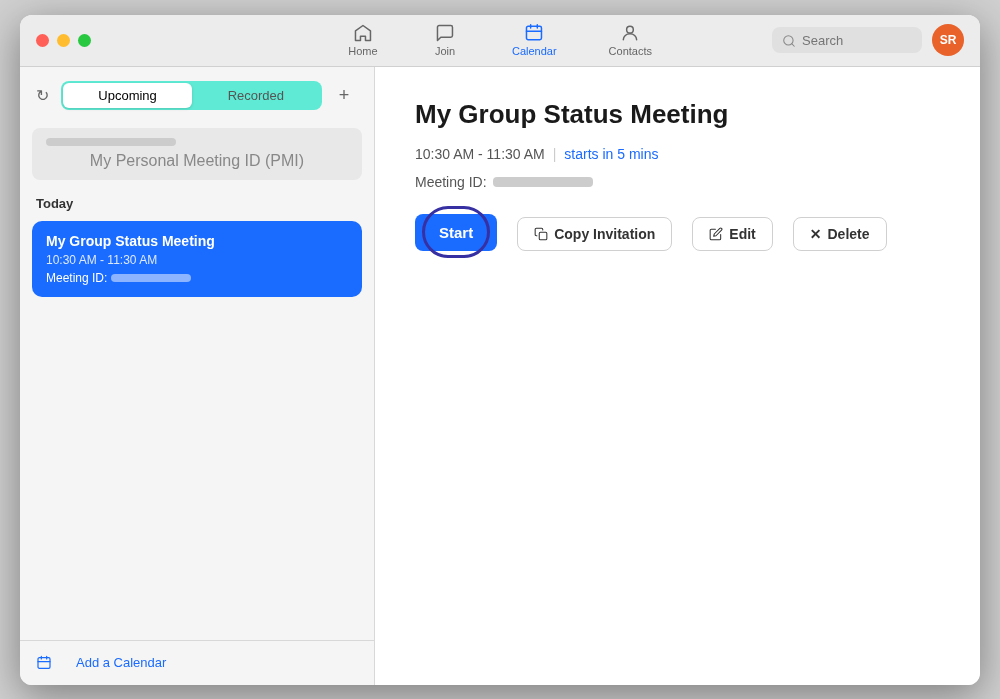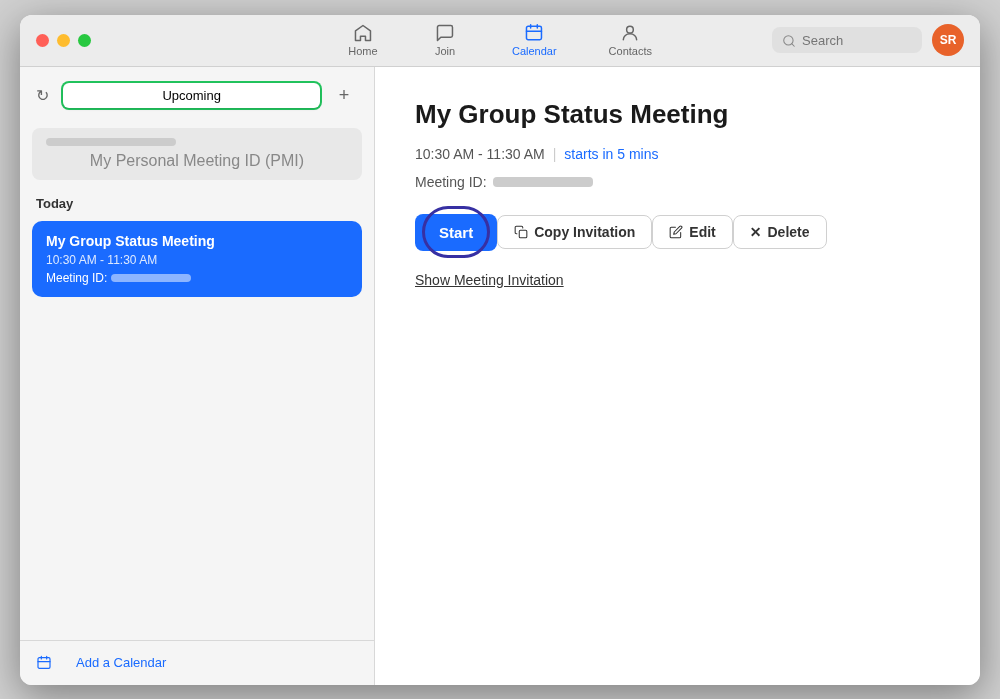--- a/index.html
+++ b/index.html
@@ -132,21 +132,21 @@
       gap: 8px;
     }
     .refresh-btn {
       color: #666;
       font-size: 16px;
       cursor: pointer;
       margin-right: 4px;
     }
     .tab-group {
       display: flex;
-      background: #22c55e;
+      background: #5eead4;
       border-radius: 8px;
       padding: 2px;
       flex: 1;
     }
     .tab-btn {
       flex: 1;
       padding: 5px 12px;
       border: none;
       border-radius: 6px;
       font-size: 13px;
@@ -279,22 +279,22 @@
     }
     .id-blur {
       display: inline-block;
       height: 10px;
       width: 100px;
       background: #ccc;
       border-radius: 4px;
     }
     .action-row {
       display: flex;
-      align-items: center;
-      gap: 0;
+      align-items: flex-end;
+      gap: 20px;
       margin-bottom: 20px;
       flex-wrap: wrap;
     }
     .start-btn-wrapper {
       position: relative;
     }
     .start-circle {
       position: absolute;
       top: 50%;
       left: 50%;
@@ -419,20 +419,21 @@
     </div>
   </div>
 
   <div class="main-content">
 
     <div class="sidebar">
       <div class="sidebar-header">
         <span class="refresh-btn">↻</span>
         <div class="tab-group">
           <button class="tab-btn active">Upcoming</button>
+          <button class="tab-btn">Recorded</button>
         </div>
         <button class="add-btn">
           <span>+</span>
         </button>
       </div>
 
       <div class="personal-meeting">
         <div class="personal-meeting-bar"></div>
         <div class="personal-meeting-label">My Personal Meeting ID (PMI)</div>
       </div>
@@ -493,18 +494,15 @@
           <span>Edit</span>
         </button>
 
         <button class="btn-action">
           <span style="font-size:14px">✕</span>
           <span>Delete</span>
         </button>
       </div>
 
 
-      <div>
-        <span class="show-invitation-link">Show Meeting Invitation</span>
-      </div>
     </div>
   </div>
 </div>
 
 </body></html>

